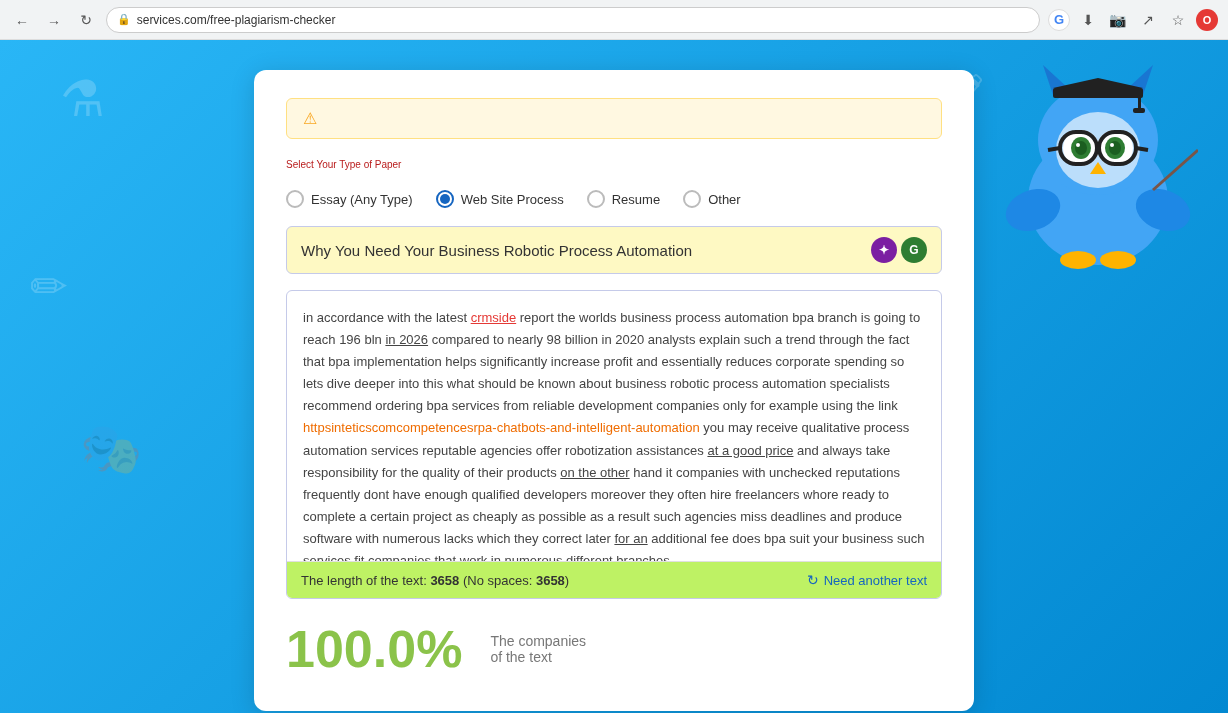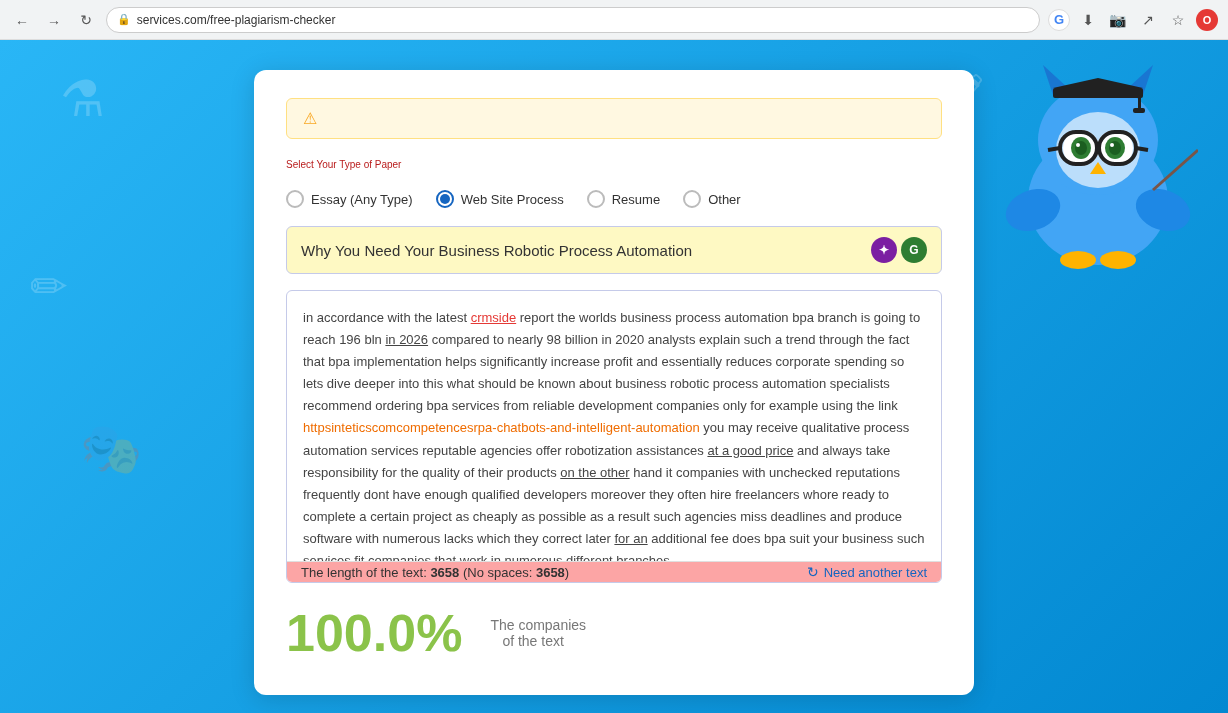--- a/index.html
+++ b/index.html
@@ -214,25 +214,25 @@
     .text-content::-webkit-scrollbar { width: 10px; }
     .text-content::-webkit-scrollbar-track { background: #f5f5f5; }
     .text-content::-webkit-scrollbar-thumb { background: #bbb; border-radius: 5px; }
 
     .highlighted-word { color: #e53935; text-decoration: underline; }
     .orange-word { color: #ef6c00; }
     .underline-word { text-decoration: underline; }
 
     .text-footer {
       border-top: 1px solid #e0e0e0;
-      padding: 2px 14px;
+      padding: 10px 14px;
       display: flex;
       justify-content: space-between;
       align-items: center;
-      background: #fca5a5;
+      background: #bef264;
     }
     .text-length {
       font-size: 13px;
       color: #333;
     }
     .check-another {
       display: flex;
       align-items: center;
       gap: 5px;
       font-size: 13px;
@@ -387,19 +387,19 @@
           <span class="refresh-icon">↻</span>
           <span>Need another text</span>
         </a>
       </div>
     </div>
 
     <div class="uniqueness-section">
       <div class="uniqueness-percent">100.0%</div>
       <div>
         <div style="font-size:14px; color:#777;">The companies</div>
-        <div style="font-size:14px; color:#777;margin-left:12px;">of the text</div>
+        <div style="font-size:14px; color:#777;">of the text</div>
       </div>
     </div>
 
   </div>
 
 </div>
 
 </body></html>

